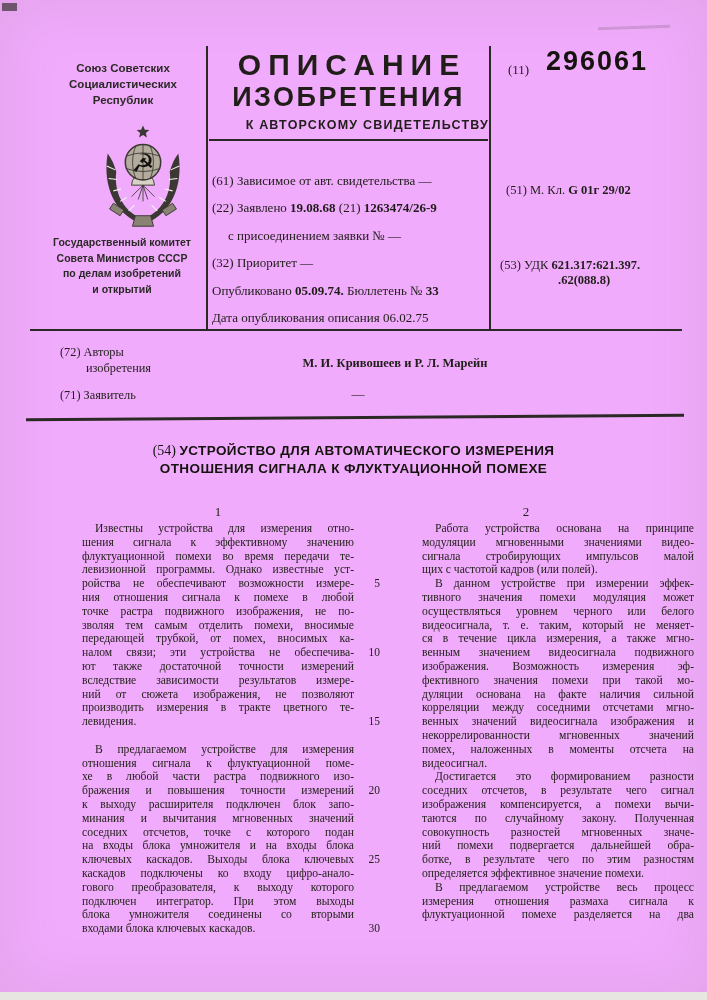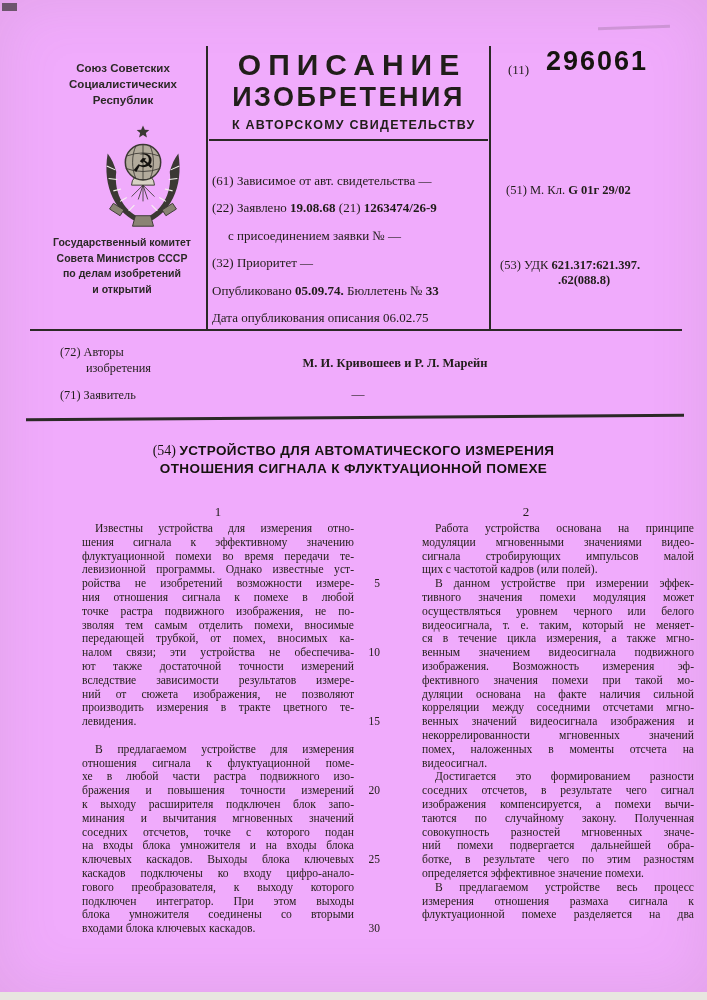--- a/index.html
+++ b/index.html
@@ -32,22 +32,22 @@
   .vruleB { left:489px; top:46px; height:284px; }
   .subtitle-rule { left:209px; top:139px; width:279px; height:2px; background:#2b2926; }
   .hrule1 { left:30px; top:329px; width:652px; height:2px; background:#2b2926; }
   .hrule2 { left:26px; top:416px; width:658px; height:3px; background:#2b2926; transform:rotate(-0.4deg); }
 
   
   .doc-type { left:208px; top:48px; width:281px; text-align:center; color:#211e1a;
     font-family:"Liberation Sans", sans-serif; font-weight:700; }
   .doc-type-l1 { font-size:30px; line-height:34px; letter-spacing:7px; margin-left:7px; }
   .doc-type-l2 { font-size:27px; line-height:31px; letter-spacing:2.5px; }
-  .doc-subtype { left:208px; top:118px; width:281px; text-align:left;
-    font-family:"Liberation Sans", sans-serif; font-weight:700; font-size:12.5px; letter-spacing:1.2px;margin-left:24px; }
+  .doc-subtype { left:208px; top:118px; width:281px; text-align:right;
+    font-family:"Liberation Sans", sans-serif; font-weight:700; font-size:12.5px; letter-spacing:1.2px; }
   .fields { left:212px; top:174px; width:274px; font-size:13px; color:#1f1c18; }
   .fields .line { line-height:14px; height:auto; margin-bottom:13.4px; text-align:left; text-align-last:left; white-space:nowrap; }
   .fields .line.ind2 { padding-left:16px; }
 
   
   .pub-label { left:508px; top:62px; font-size:13px; }
   .pub-number { left:546px; top:46px; font-family:"Liberation Sans", sans-serif;
     font-weight:700; font-size:27px; letter-spacing:2px; color:#16130f; }
   .mkl { left:506px; top:184px; font-size:12.5px; white-space:nowrap; }
   .udk { left:500px; top:258px; width:195px; font-size:12.5px; }
@@ -183,21 +183,21 @@
   </div>
 
   <div class="abs col-heading col1-heading">1</div>
   <div class="abs col-heading col2-heading">2</div>
 
   <div class="abs col col1">
       <div class="line indent">Известны устройства  для измерения отно-</div>
       <div class="line">шения  сигнала к эффективному  значению</div>
       <div class="line">флуктуационной помехи во время передачи те-</div>
       <div class="line">левизионной программы. Однако известные уст-</div>
-      <div class="line">ройства не изобретений возможности измере-</div>
+      <div class="line">ройства не обеспечивают возможности измере-</div>
       <div class="line">ния  отношения  сигнала к помехе в любой</div>
       <div class="line">точке растра подвижного изображения,  не по-</div>
       <div class="line">зволяя тем самым  отделить помехи, вносимые</div>
       <div class="line">передающей трубкой,  от помех, вносимых ка-</div>
       <div class="line">налом  связи;  эти  устройства не обеспечива-</div>
       <div class="line">ют  также достаточной точности  измерений</div>
       <div class="line">вследствие зависимости  результатов  измере-</div>
       <div class="line">ний  от сюжета  изображения,  не позволяют</div>
       <div class="line">производить измерения в тракте цветного те-</div>
       <div class="line end">левидения.</div>

